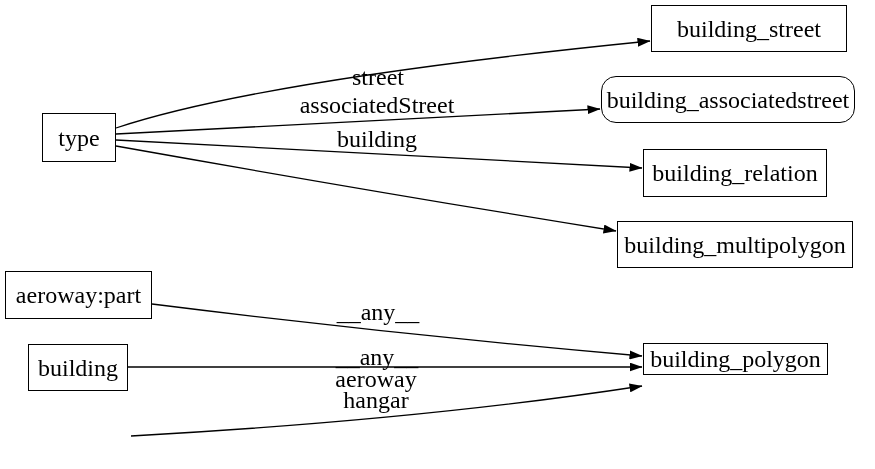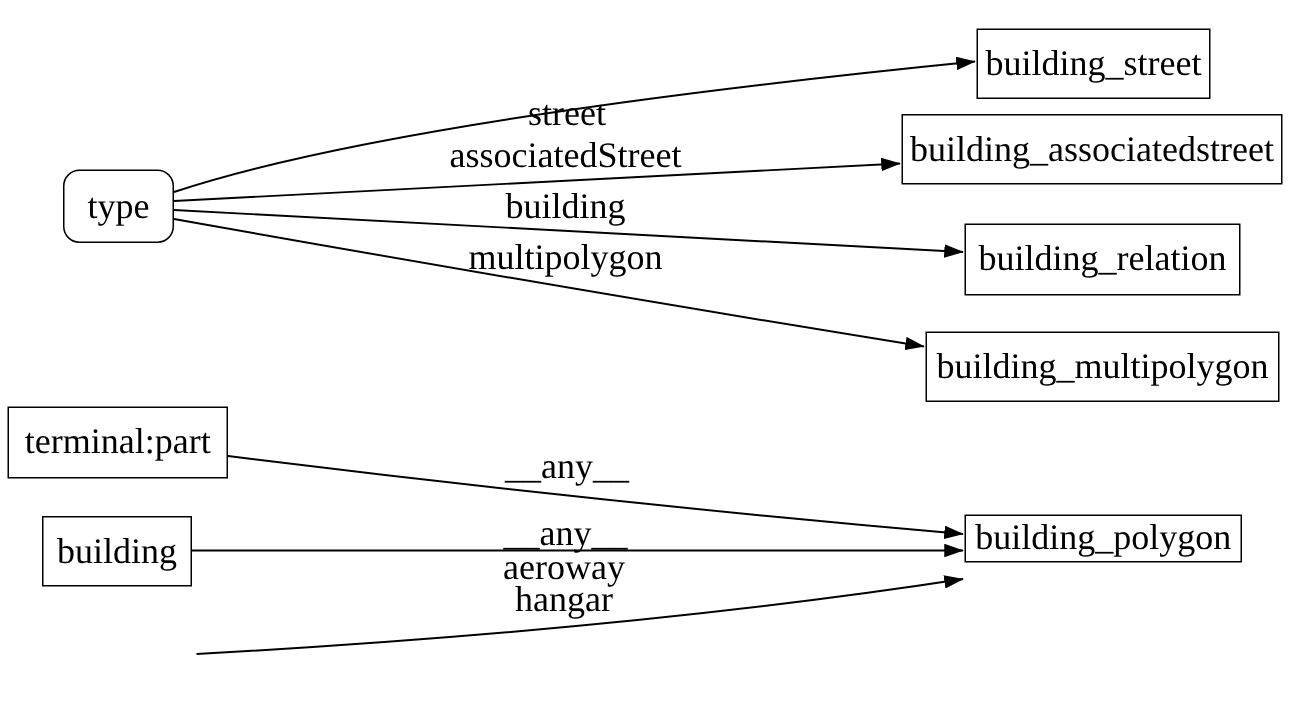--- a/index.html
+++ b/index.html
@@ -32,23 +32,23 @@
     white-space: nowrap;
   }
   .elabel {
     position: absolute;
     transform: translate(-50%, -50%);
     font-size: 24px;
     white-space: nowrap;
     text-align: center;
   }
   
-  .n-type      { left: 42px;  top: 113px; width: 74px;  height: 49px; border-radius: 11px; }
-  .n-street    { left: 651px; top: 19px;   width: 156px; height: 47px; }
-  .n-assoc     { left: 601px; top: 76px;  width: 254px; height: 47px; }
+  .n-type      { left: 42px;  top: 113px; width: 74px;  height: 49px; }
+  .n-street    { left: 651px; top: 5px;   width: 196px; height: 47px; }
+  .n-assoc     { left: 601px; top: 76px;  width: 254px; height: 47px; border-radius: 15px; }
   .n-relation  { left: 643px; top: 149px; width: 184px; height: 48px; }
   .n-multi     { left: 617px; top: 221px; width: 236px; height: 47px; }
   .n-part      { left: 5px;   top: 271px; width: 147px; height: 48px; }
   .n-building  { left: 28px;  top: 344px; width: 100px; height: 47px; }
   .n-aeroway   { left: 27px;  top: 416px; width: 104px; height: 48px; }
   .n-polygon   { left: 643px; top: 343px; width: 185px; height: 32px; }
   
   .l-street   { left: 378px; top: 57px; margin-top: 20px; }
   .l-assoc    { left: 377px; top: 105px; text-align: center; }
   .l-building { left: 377px; top: 139px; }
@@ -88,31 +88,30 @@
   <div class="node n-assoc">
     <span>building_associatedstreet</span>
   </div>
   <div class="node n-multi">
     <span>building_multipolygon</span>
   </div>
   <div class="node n-relation">
     <span>building_relation</span>
   </div>
   <div class="node n-part">
-    <span>terminal:part</span>
+    <span>aeroway:part</span>
   </div>
   <div class="node n-building">
     <span>building</span>
   </div>
   <div class="node n-polygon">
     <span>building_polygon</span>
   </div>
 
   <div class="elabel l-street">street</div>
   <div class="elabel l-assoc">associatedStreet</div>
   <div class="elabel l-building">building</div>
-  <div class="elabel l-multi">multipolygon</div>
   <div class="elabel l-any1">__any__</div>
   <div class="elabel l-any2">__any__</div>
   <div class="elabel l-term">aeroway
 hangar</div>
 
 </div>
 
 </body></html>

